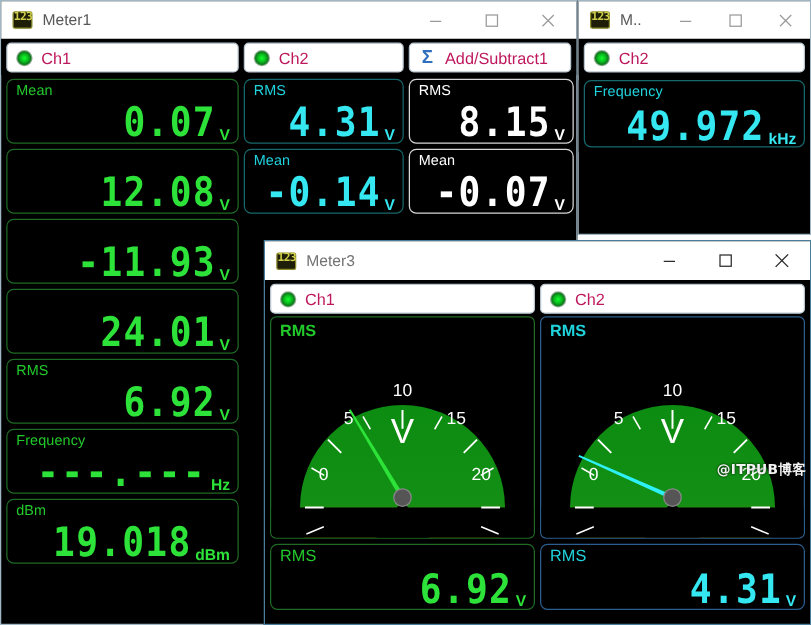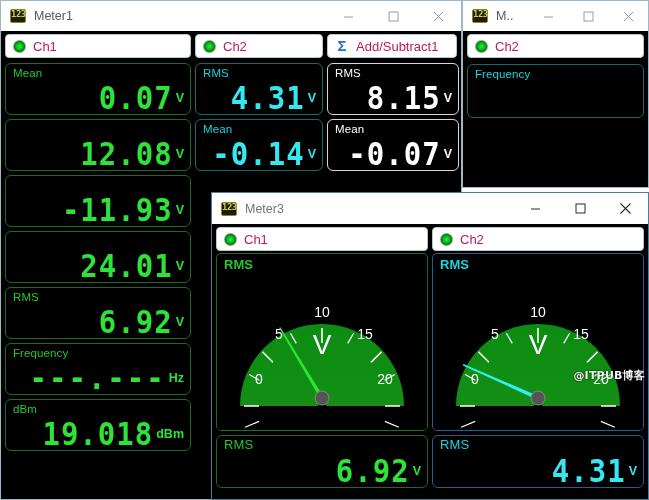--- a/index.html
+++ b/index.html
@@ -69,21 +69,21 @@
   .readout.cyan { border-color: #16686c; }
   .readout.white { border-color: #d8d8d8; }
   .rd-label {
     font-size: 11.5px; font-weight: normal; color: #22c92b; line-height: 12px;
     letter-spacing: .1px;
   }
   .readout.cyan .rd-label { color: #1fd3dd; }
   .readout.white .rd-label { color: #ffffff; }
   .rd-value {
     position: absolute; right: 6px; bottom: -3px;
-    display: flex; align-items: center; justify-content: flex-end;
+    display: flex; align-items: flex-end; justify-content: flex-end;
     white-space: nowrap;
   }
   .digits {
     font-family: "DejaVu Sans Mono", monospace;
     font-size: 29px; font-weight: bold; color: #2de238;
     letter-spacing: 1px; line-height: 34px;
     transform: scaleY(1.12); transform-origin: bottom right;
   }
   .readout.cyan .digits { color: #35e7f0; }
   .readout.white .digits { color: #ffffff; }
@@ -266,20 +266,24 @@
     </div>
     <div class="tabrow">
       <div class="tab">
         <span class="led"></span>
         <span class="tab-label">Ch2</span>
       </div>
     </div>
     <div class="meterbody" style="padding-top:0;">
       <div class="readout cyan" style="height:54px;">
         <div class="rd-label">Frequency</div>
+        <div class="rd-value">
+          <span class="digits">49.972</span>
+          <span class="unit">kHz</span>
+        </div>
       </div>
     </div>
   </div>
 
   <div class="window" style="left:211px; top:192px; width:438px; height:308px; border-color:#4a7e9c;">
     <div class="titlebar" style="height:31px;">
       <div class="win-icon"></div>
       <div class="win-title" style="color:#737373;">Meter3</div>
       <div class="win-buttons" style="height:31px;">
         <div class="win-btn dark" style="height:31px;">

